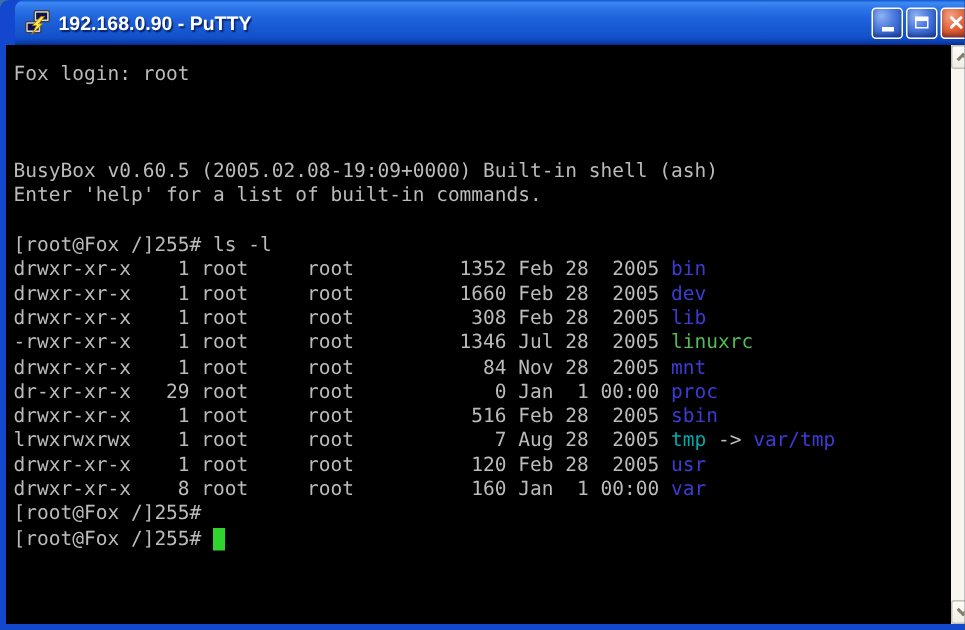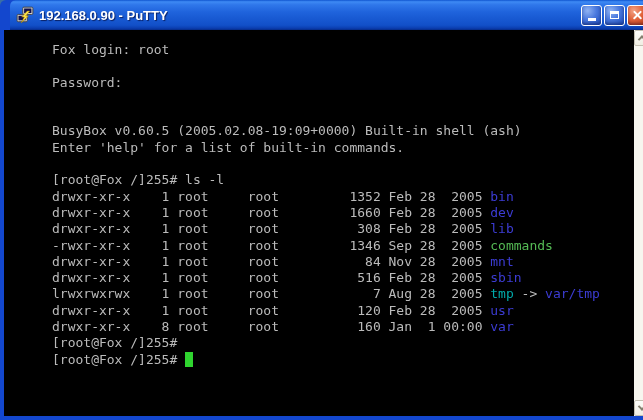--- a/index.html
+++ b/index.html
@@ -45,21 +45,21 @@
   .glyph-close::after  { transform:rotate(-45deg); }
   
   .window-body {
     position:absolute; top:30px; left:4px; right:4px; bottom:4px;
     display:flex; background:#000;
   }
   .terminal {
     flex:1; background:var(--terminal-background,#000);
     padding:12px 0 0 5px; overflow:hidden;
     font-family:"DejaVu Sans Mono","Liberation Mono",monospace;
-    font-size:13px; line-height:16.3px;margin-left:43px;
+    font-size:13px; line-height:16.3px;
   }
   .term-line { height:16.3px; white-space:pre; }
   .seg-fg   { color:var(--terminal-foreground,#BBBBBB); }
   .seg-dir  { color:var(--directory-blue,#3C3CD4); }
   .seg-link { color:var(--symlink-cyan,#00AAAA); }
   .seg-exec { color:var(--executable-green,#55BB55); }
   .seg-cursor { background:var(--cursor-green,#2FD42F); color:#000; }
   
   .scrollbar { width:15px; background:#F7F6EF; display:flex; flex-direction:column; }
   .sb-btn {
@@ -97,32 +97,32 @@
       <div class="tbtn close">
         <span class="glyph-close"></span>
       </div>
     </div>
   </div>
 
   <div class="window-body">
     <div class="terminal">
         <div class="term-line"><span class="seg-fg">Fox login: root</span></div>
         <div class="term-line"></div>
-        <div class="term-line"><span class="seg-fg">Password:</span></div>
         <div class="term-line"></div>
         <div class="term-line"></div>
         <div class="term-line"><span class="seg-fg">BusyBox v0.60.5 (2005.02.08-19:09+0000) Built-in shell (ash)</span></div>
         <div class="term-line"><span class="seg-fg">Enter 'help' for a list of built-in commands.</span></div>
         <div class="term-line"></div>
         <div class="term-line"><span class="seg-fg">[root@Fox /]255# ls -l</span></div>
         <div class="term-line"><span class="seg-fg">drwxr-xr-x    1 root     root         1352 Feb 28  2005 </span><span class="seg-dir">bin</span></div>
         <div class="term-line"><span class="seg-fg">drwxr-xr-x    1 root     root         1660 Feb 28  2005 </span><span class="seg-dir">dev</span></div>
         <div class="term-line"><span class="seg-fg">drwxr-xr-x    1 root     root          308 Feb 28  2005 </span><span class="seg-dir">lib</span></div>
-        <div class="term-line"><span class="seg-fg">-rwxr-xr-x    1 root     root         1346 Sep 28  2005 </span><span class="seg-exec">commands</span></div>
+        <div class="term-line"><span class="seg-fg">-rwxr-xr-x    1 root     root         1346 Jul 28  2005 </span><span class="seg-exec">linuxrc</span></div>
         <div class="term-line"><span class="seg-fg">drwxr-xr-x    1 root     root           84 Nov 28  2005 </span><span class="seg-dir">mnt</span></div>
+        <div class="term-line"><span class="seg-fg">dr-xr-xr-x   29 root     root            0 Jan  1 00:00 </span><span class="seg-dir">proc</span></div>
         <div class="term-line"><span class="seg-fg">drwxr-xr-x    1 root     root          516 Feb 28  2005 </span><span class="seg-dir">sbin</span></div>
         <div class="term-line"><span class="seg-fg">lrwxrwxrwx    1 root     root            7 Aug 28  2005 </span><span class="seg-link">tmp</span><span class="seg-fg"> -&gt; </span><span class="seg-dir">var/tmp</span></div>
         <div class="term-line"><span class="seg-fg">drwxr-xr-x    1 root     root          120 Feb 28  2005 </span><span class="seg-dir">usr</span></div>
         <div class="term-line"><span class="seg-fg">drwxr-xr-x    8 root     root          160 Jan  1 00:00 </span><span class="seg-dir">var</span></div>
         <div class="term-line"><span class="seg-fg">[root@Fox /]255#</span></div>
         <div class="term-line"><span class="seg-fg">[root@Fox /]255# </span><span class="seg-cursor"> </span></div>
       </div>
     <div class="scrollbar">
       <div class="sb-btn">
         <span class="chev chev-up"></span>

